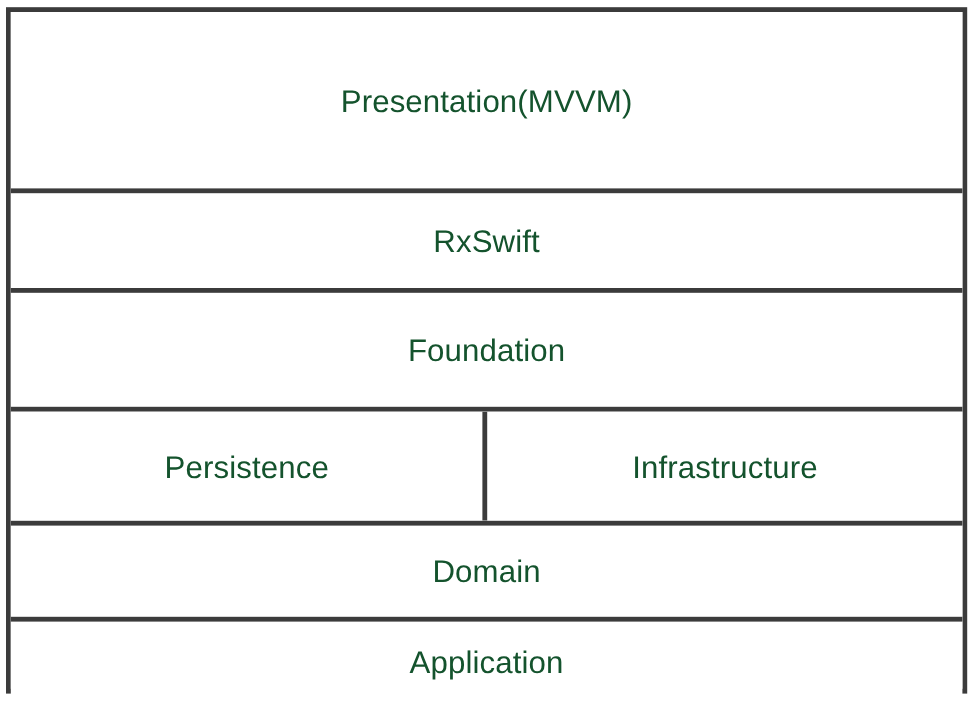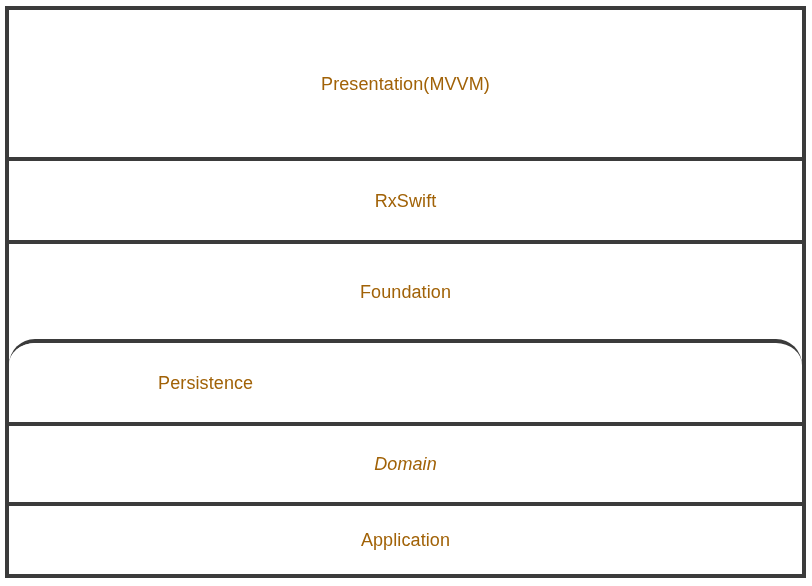--- a/index.html
+++ b/index.html
@@ -49,23 +49,23 @@
     flex: 0 0 auto;
     overflow: hidden;
   }
 
   
   .layer-row + .layer-row {
     border-top: 4px solid #3b3b3b;
   }
 
   .layer-label {
-    color: #a16207;
+    color: #14532d;
     font-family: "Liberation Sans", sans-serif;
-    font-size: 18px;
+    font-size: 26px;
     font-weight: 400;
     line-height: 1;
     letter-spacing: 0.1px;
     white-space: nowrap;
     text-align: right;
   }
 
   
   .layer-row.split {
     display: flex;
@@ -89,22 +89,22 @@
 
   .split-cell.right {
     flex: 1 1 auto;
     border-left: 4px solid #3b3b3b;
   }
 
   
   .row-presentation   { height: 147px; }
   .row-rxswift        { height: 83px;  }
   .row-application    { height: 99px;  }
-  .row-split          { height: 83px; border-radius: 26px;  }
-  .row-domain         { height: 80px; font-style: italic;  }
+  .row-split          { height: 95px;  }
+  .row-domain         { height: 80px;  }
   .row-foundation     { height: 72px;  }
 </style>
 </head>
 <body>
 
 <div id="diagram-root">
 
   <div class="stack-frame">
 
     <div class="layer-row row-presentation">
@@ -116,20 +116,23 @@
     </div>
 
     <div class="layer-row row-application">
       <span class="layer-label">Foundation</span>
     </div>
 
     <div class="layer-row split row-split">
       <div class="split-cell left">
         <span class="layer-label">Persistence</span>
       </div>
+      <div class="split-cell right">
+        <span class="layer-label">Infrastructure</span>
+      </div>
     </div>
 
     <div class="layer-row row-domain">
       <span class="layer-label">Domain</span>
     </div>
 
     <div class="layer-row row-foundation">
       <span class="layer-label">Application</span>
     </div>
 

